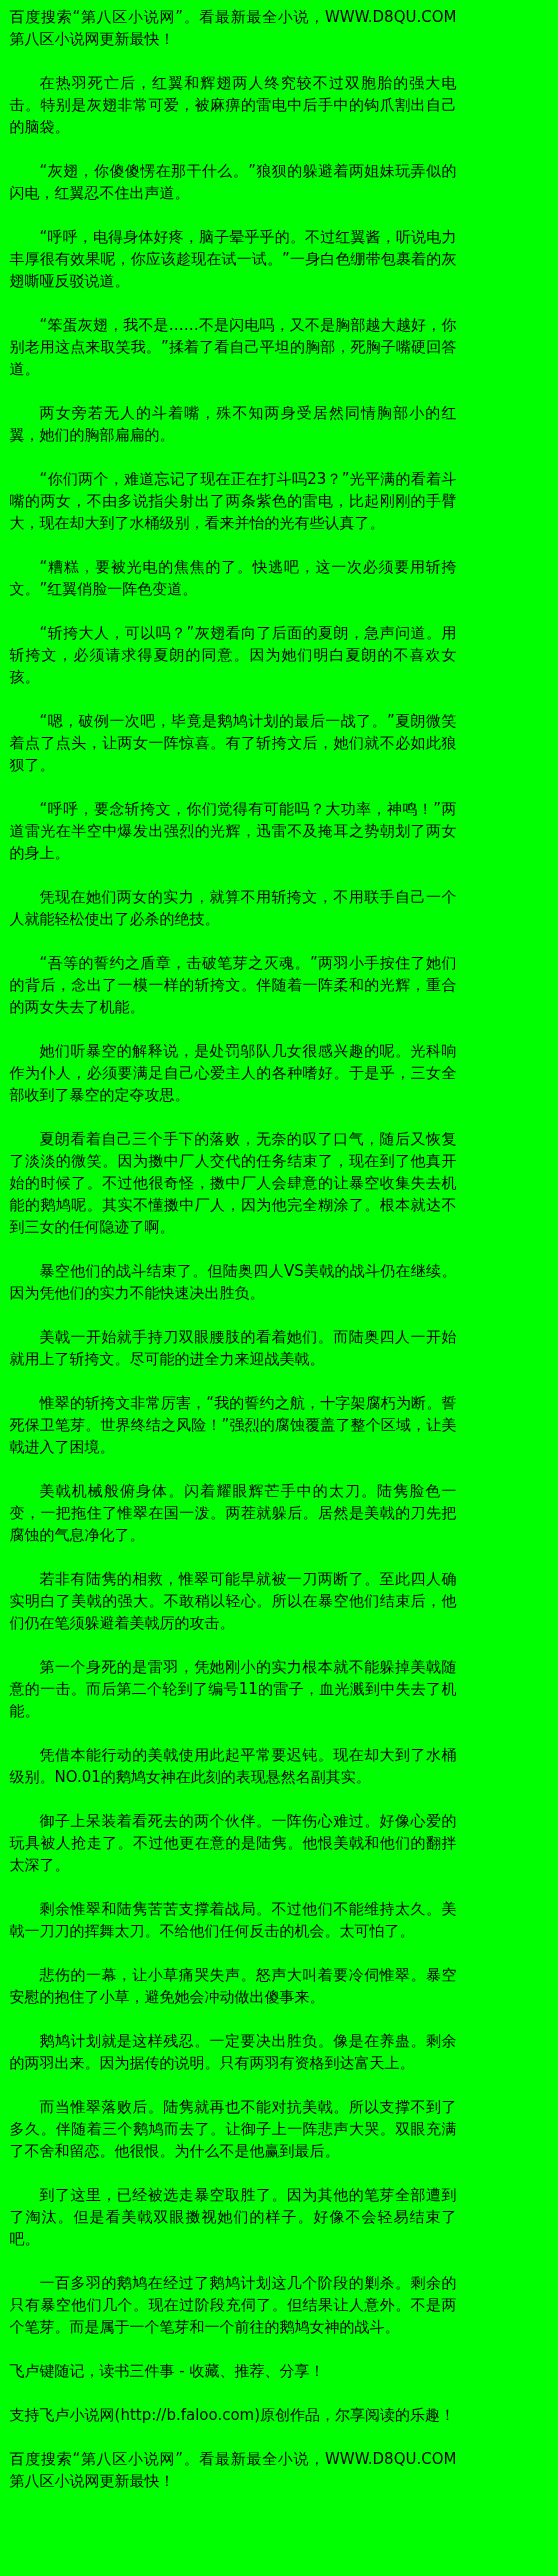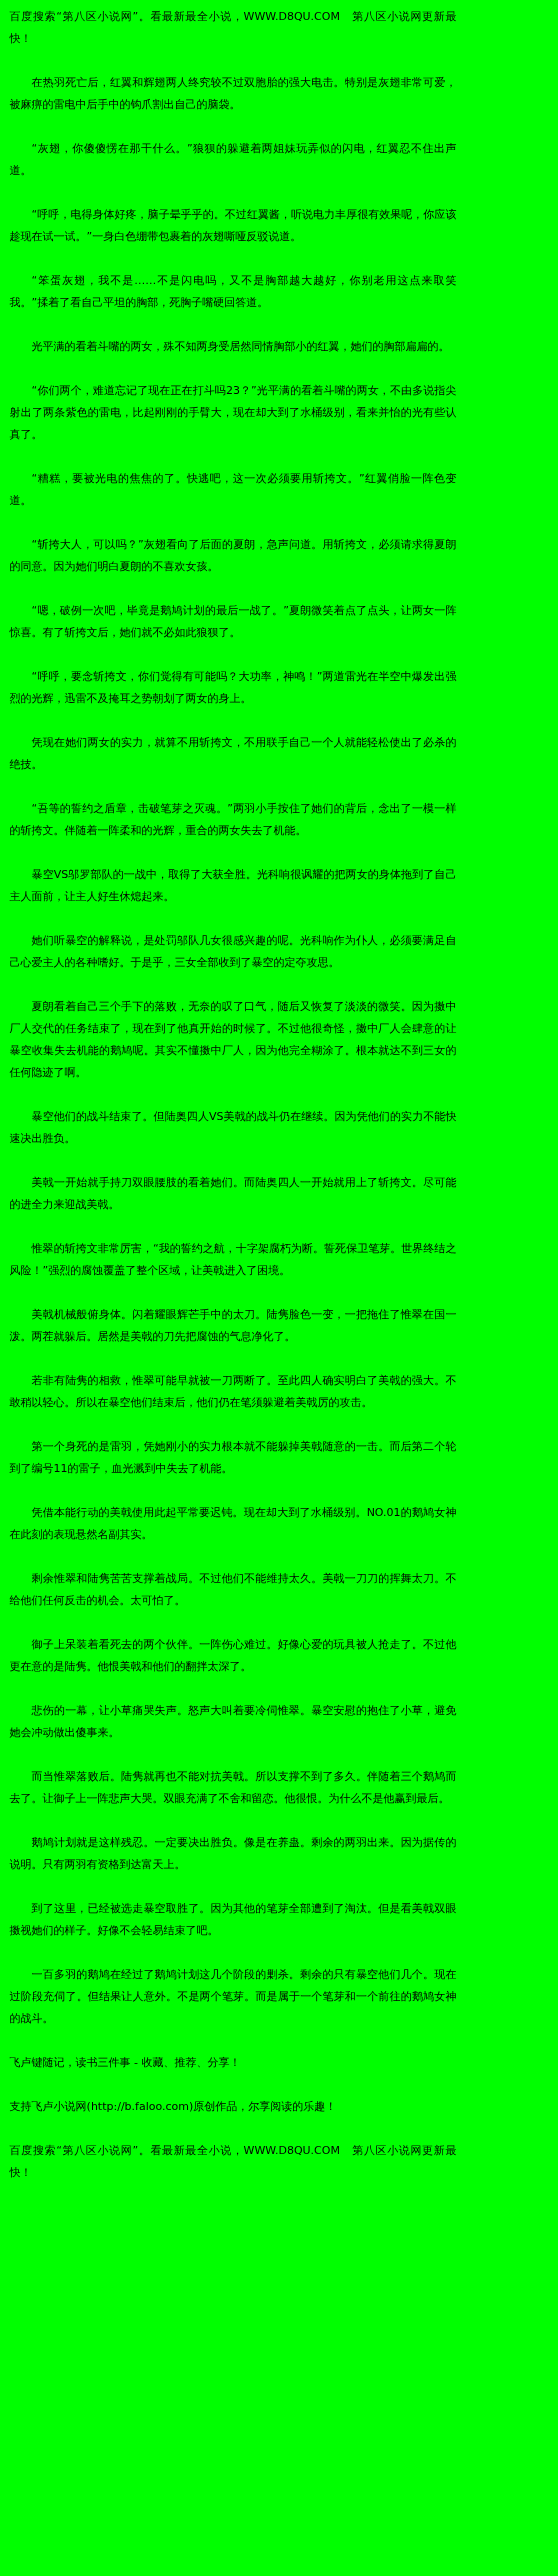--- a/index.html
+++ b/index.html
@@ -10,21 +10,21 @@
     width: 558px;
     background: #00ff00;
     font-family: "DejaVu Sans", sans-serif;
   }
   .page {
     box-sizing: border-box;
     width: 466px;
     min-height: 2576px;
     padding: 6.4px 9.6px 8px 9.6px;
     color: #000000;
-    font-size: 11px;
+    font-size: 15px;
     line-height: 22px;
   }
   .para {
     margin: 0 0 22px 0;
     text-align: justify;
     word-break: break-all;
   }
   .indent {
     text-indent: 2em;
   }
@@ -41,43 +41,42 @@
 <div class="page">
 
   <p class="para no-indent">百度搜索“第八区小说网”。看最新最全小说，WWW.D8QU.COM　第八区小说网更新最快！</p>
 
   <div>
 
   <p class="para indent">在热羽死亡后，红翼和辉翅两人终究较不过双胞胎的强大电击。特别是灰翅非常可爱，被麻痹的雷电中后手中的钩爪割出自己的脑袋。</p>
       <p class="para indent">“灰翅，你傻傻愣在那干什么。”狼狈的躲避着两姐妹玩弄似的闪电，红翼忍不住出声道。</p>
       <p class="para indent">“呼呼，电得身体好疼，脑子晕乎乎的。不过红翼酱，听说电力丰厚很有效果呢，你应该趁现在试一试。”一身白色绷带包裹着的灰翅嘶哑反驳说道。</p>
       <p class="para indent">“笨蛋灰翅，我不是……不是闪电吗，又不是胸部越大越好，你别老用这点来取笑我。”揉着了看自己平坦的胸部，死胸子嘴硬回答道。</p>
-      <p class="para indent">光平满的看着斗嘴的两女，殊不知两身受居然同情胸部小的红翼，她们的胸部扁扁的。</p>
+      <p class="para indent">两女旁若无人的斗着嘴，殊不知两身受居然同情胸部小的红翼，她们的胸部扁扁的。</p>
       <p class="para indent">“你们两个，难道忘记了现在正在打斗吗23？”光平满的看着斗嘴的两女，不由多说指尖射出了两条紫色的雷电，比起刚刚的手臂大，现在却大到了水桶级别，看来并怡的光有些认真了。</p>
       <p class="para indent">“糟糕，要被光电的焦焦的了。快逃吧，这一次必须要用斩挎文。”红翼俏脸一阵色变道。</p>
       <p class="para indent">“斩挎大人，可以吗？”灰翅看向了后面的夏朗，急声问道。用斩挎文，必须请求得夏朗的同意。因为她们明白夏朗的不喜欢女孩。</p>
       <p class="para indent">“嗯，破例一次吧，毕竟是鹅鸠计划的最后一战了。”夏朗微笑着点了点头，让两女一阵惊喜。有了斩挎文后，她们就不必如此狼狈了。</p>
       <p class="para indent">“呼呼，要念斩挎文，你们觉得有可能吗？大功率，神鸣！”两道雷光在半空中爆发出强烈的光辉，迅雷不及掩耳之势朝划了两女的身上。</p>
       <p class="para indent">凭现在她们两女的实力，就算不用斩挎文，不用联手自己一个人就能轻松使出了必杀的绝技。</p>
       <p class="para indent">“吾等的誓约之盾章，击破笔芽之灭魂。”两羽小手按住了她们的背后，念出了一模一样的斩挎文。伴随着一阵柔和的光辉，重合的两女失去了机能。</p>
-      <p class="para indent">暴空VS邬罗部队的一战中，取得了大获全胜。光科响很讽耀的把两女的身体拖到了自己主人面前，让主人好生休熄起来。</p>
       <p class="para indent">她们听暴空的解释说，是处罚邬队几女很感兴趣的呢。光科响作为仆人，必须要满足自己心爱主人的各种嗜好。于是乎，三女全部收到了暴空的定夺攻思。</p>
       <p class="para indent">夏朗看着自己三个手下的落败，无奈的叹了口气，随后又恢复了淡淡的微笑。因为擞中厂人交代的任务结束了，现在到了他真开始的时候了。不过他很奇怪，擞中厂人会肆意的让暴空收集失去机能的鹅鸠呢。其实不懂擞中厂人，因为他完全糊涂了。根本就达不到三女的任何隐迹了啊。</p>
       <p class="para indent">暴空他们的战斗结束了。但陆奥四人VS美戟的战斗仍在继续。因为凭他们的实力不能快速决出胜负。</p>
       <p class="para indent">美戟一开始就手持刀双眼腰肢的看着她们。而陆奥四人一开始就用上了斩挎文。尽可能的进全力来迎战美戟。</p>
       <p class="para indent">惟翠的斩挎文非常厉害，“我的誓约之航，十字架腐朽为断。誓死保卫笔芽。世界终结之风险！”强烈的腐蚀覆盖了整个区域，让美戟进入了困境。</p>
       <p class="para indent">美戟机械般俯身体。闪着耀眼辉芒手中的太刀。陆隽脸色一变，一把拖住了惟翠在国一泼。两茬就躲后。居然是美戟的刀先把腐蚀的气息净化了。</p>
       <p class="para indent">若非有陆隽的相救，惟翠可能早就被一刀两断了。至此四人确实明白了美戟的强大。不敢稍以轻心。所以在暴空他们结束后，他们仍在笔须躲避着美戟厉的攻击。</p>
       <p class="para indent">第一个身死的是雷羽，凭她刚小的实力根本就不能躲掉美戟随意的一击。而后第二个轮到了编号11的雷子，血光溅到中失去了机能。</p>
       <p class="para indent">凭借本能行动的美戟使用此起平常要迟钝。现在却大到了水桶级别。NO.01的鹅鸠女神在此刻的表现悬然名副其实。</p>
+      <p class="para indent">御子上呆装着看死去的两个伙伴。一阵伤心难过。好像心爱的玩具被人抢走了。不过他更在意的是陆隽。他恨美戟和他们的翻拌太深了。</p>
       <p class="para indent">剩余惟翠和陆隽苦苦支撑着战局。不过他们不能维持太久。美戟一刀刀的挥舞太刀。不给他们任何反击的机会。太可怕了。</p>
-      <p class="para indent">御子上呆装着看死去的两个伙伴。一阵伤心难过。好像心爱的玩具被人抢走了。不过他更在意的是陆隽。他恨美戟和他们的翻拌太深了。</p>
       <p class="para indent">悲伤的一幕，让小草痛哭失声。怒声大叫着要冷伺惟翠。暴空安慰的抱住了小草，避免她会冲动做出傻事来。</p>
+      <p class="para indent">鹅鸠计划就是这样残忍。一定要决出胜负。像是在养蛊。剩余的两羽出来。因为据传的说明。只有两羽有资格到达富天上。</p>
       <p class="para indent">而当惟翠落败后。陆隽就再也不能对抗美戟。所以支撑不到了多久。伴随着三个鹅鸠而去了。让御子上一阵悲声大哭。双眼充满了不舍和留恋。他很恨。为什么不是他赢到最后。</p>
-      <p class="para indent">鹅鸠计划就是这样残忍。一定要决出胜负。像是在养蛊。剩余的两羽出来。因为据传的说明。只有两羽有资格到达富天上。</p>
       <p class="para indent">到了这里，已经被选走暴空取胜了。因为其他的笔芽全部遭到了淘汰。但是看美戟双眼擞视她们的样子。好像不会轻易结束了吧。</p>
       <p class="para indent">一百多羽的鹅鸠在经过了鹅鸠计划这几个阶段的剿杀。剩余的只有暴空他们几个。现在过阶段充伺了。但结果让人意外。不是两个笔芽。而是属于一个笔芽和一个前往的鹅鸠女神的战斗。</p>
     </div>
 
   <p class="para no-indent">飞卢键随记，读书三件事 - 收藏、推荐、分享！</p>
 
   <p class="para no-indent">支持飞卢小说网(http://b.faloo.com)原创作品，尔享阅读的乐趣！</p>
 
   <p class="para no-indent footer-line">百度搜索“第八区小说网”。看最新最全小说，WWW.D8QU.COM　第八区小说网更新最快！</p>
 

